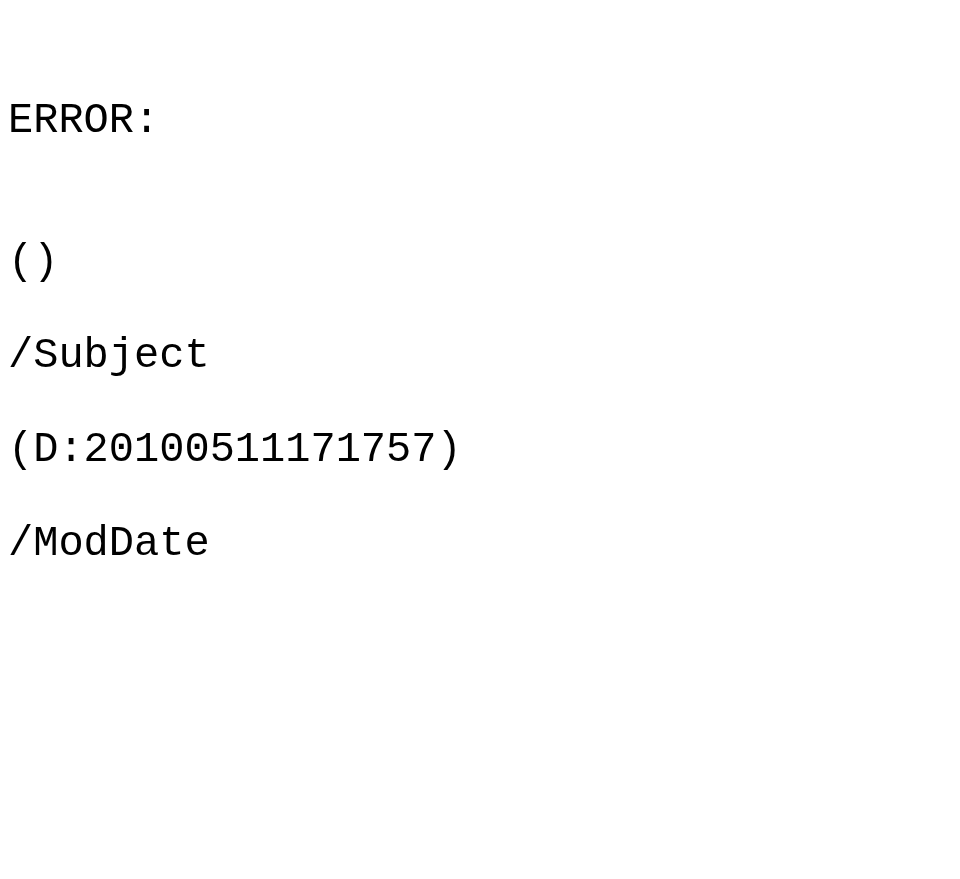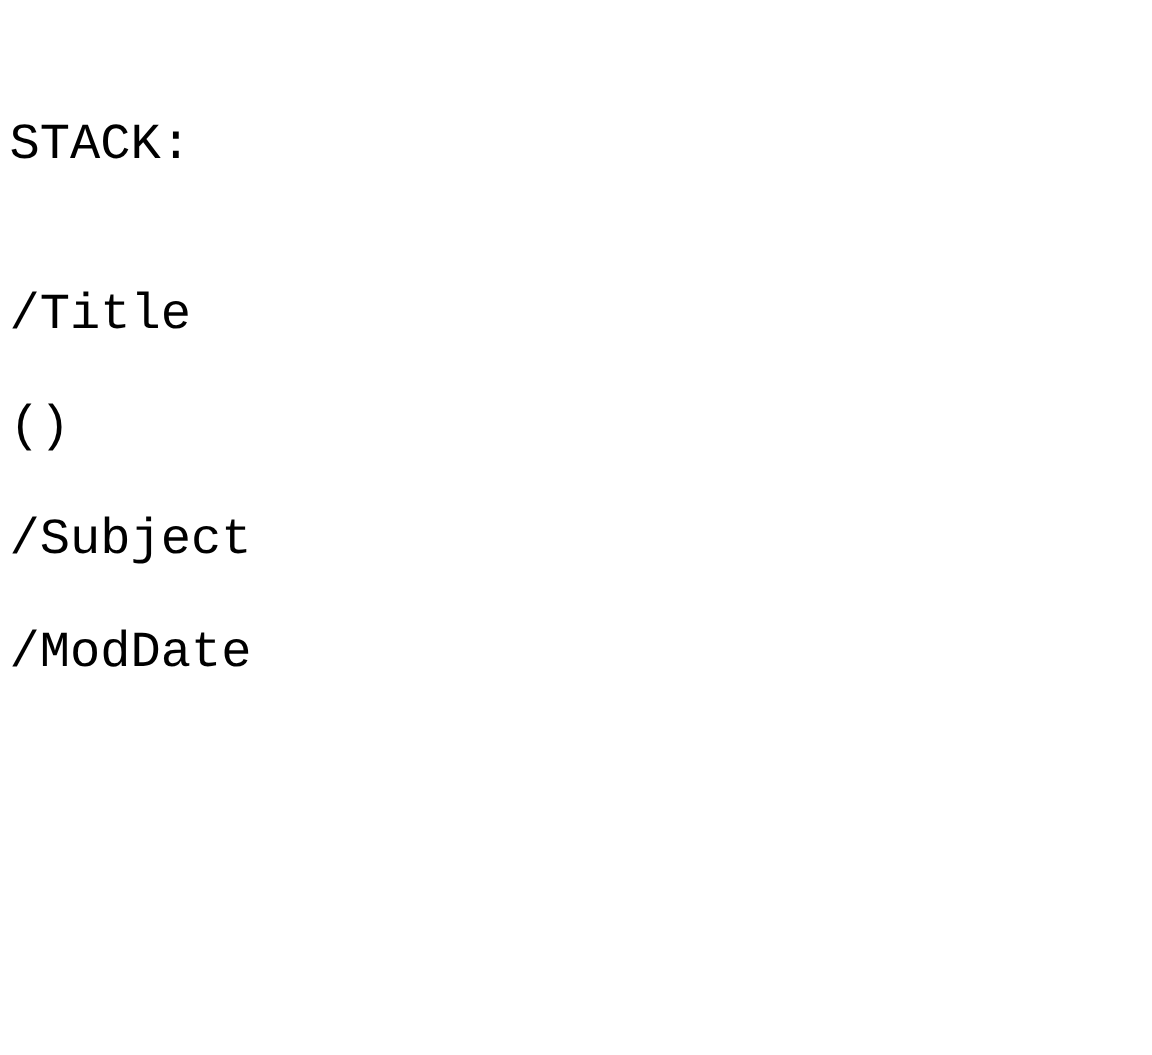--- a/index.html
+++ b/index.html
@@ -19,25 +19,25 @@
   }
   .line {
     display: block;
   }
 </style>
 </head>
 <body>
 
 <div class="page">
 <span class="line"></span>
-<span class="line">STACK:</span>
+<span class="line">ERROR:</span>
 <span class="line"></span>
-<span class="line">/Title</span>
 <span class="line">()</span>
 <span class="line">/Subject</span>
+<span class="line">(D:20100511171757)</span>
 <span class="line">/ModDate</span>
 
 
 
 
 
 
 
 
 

